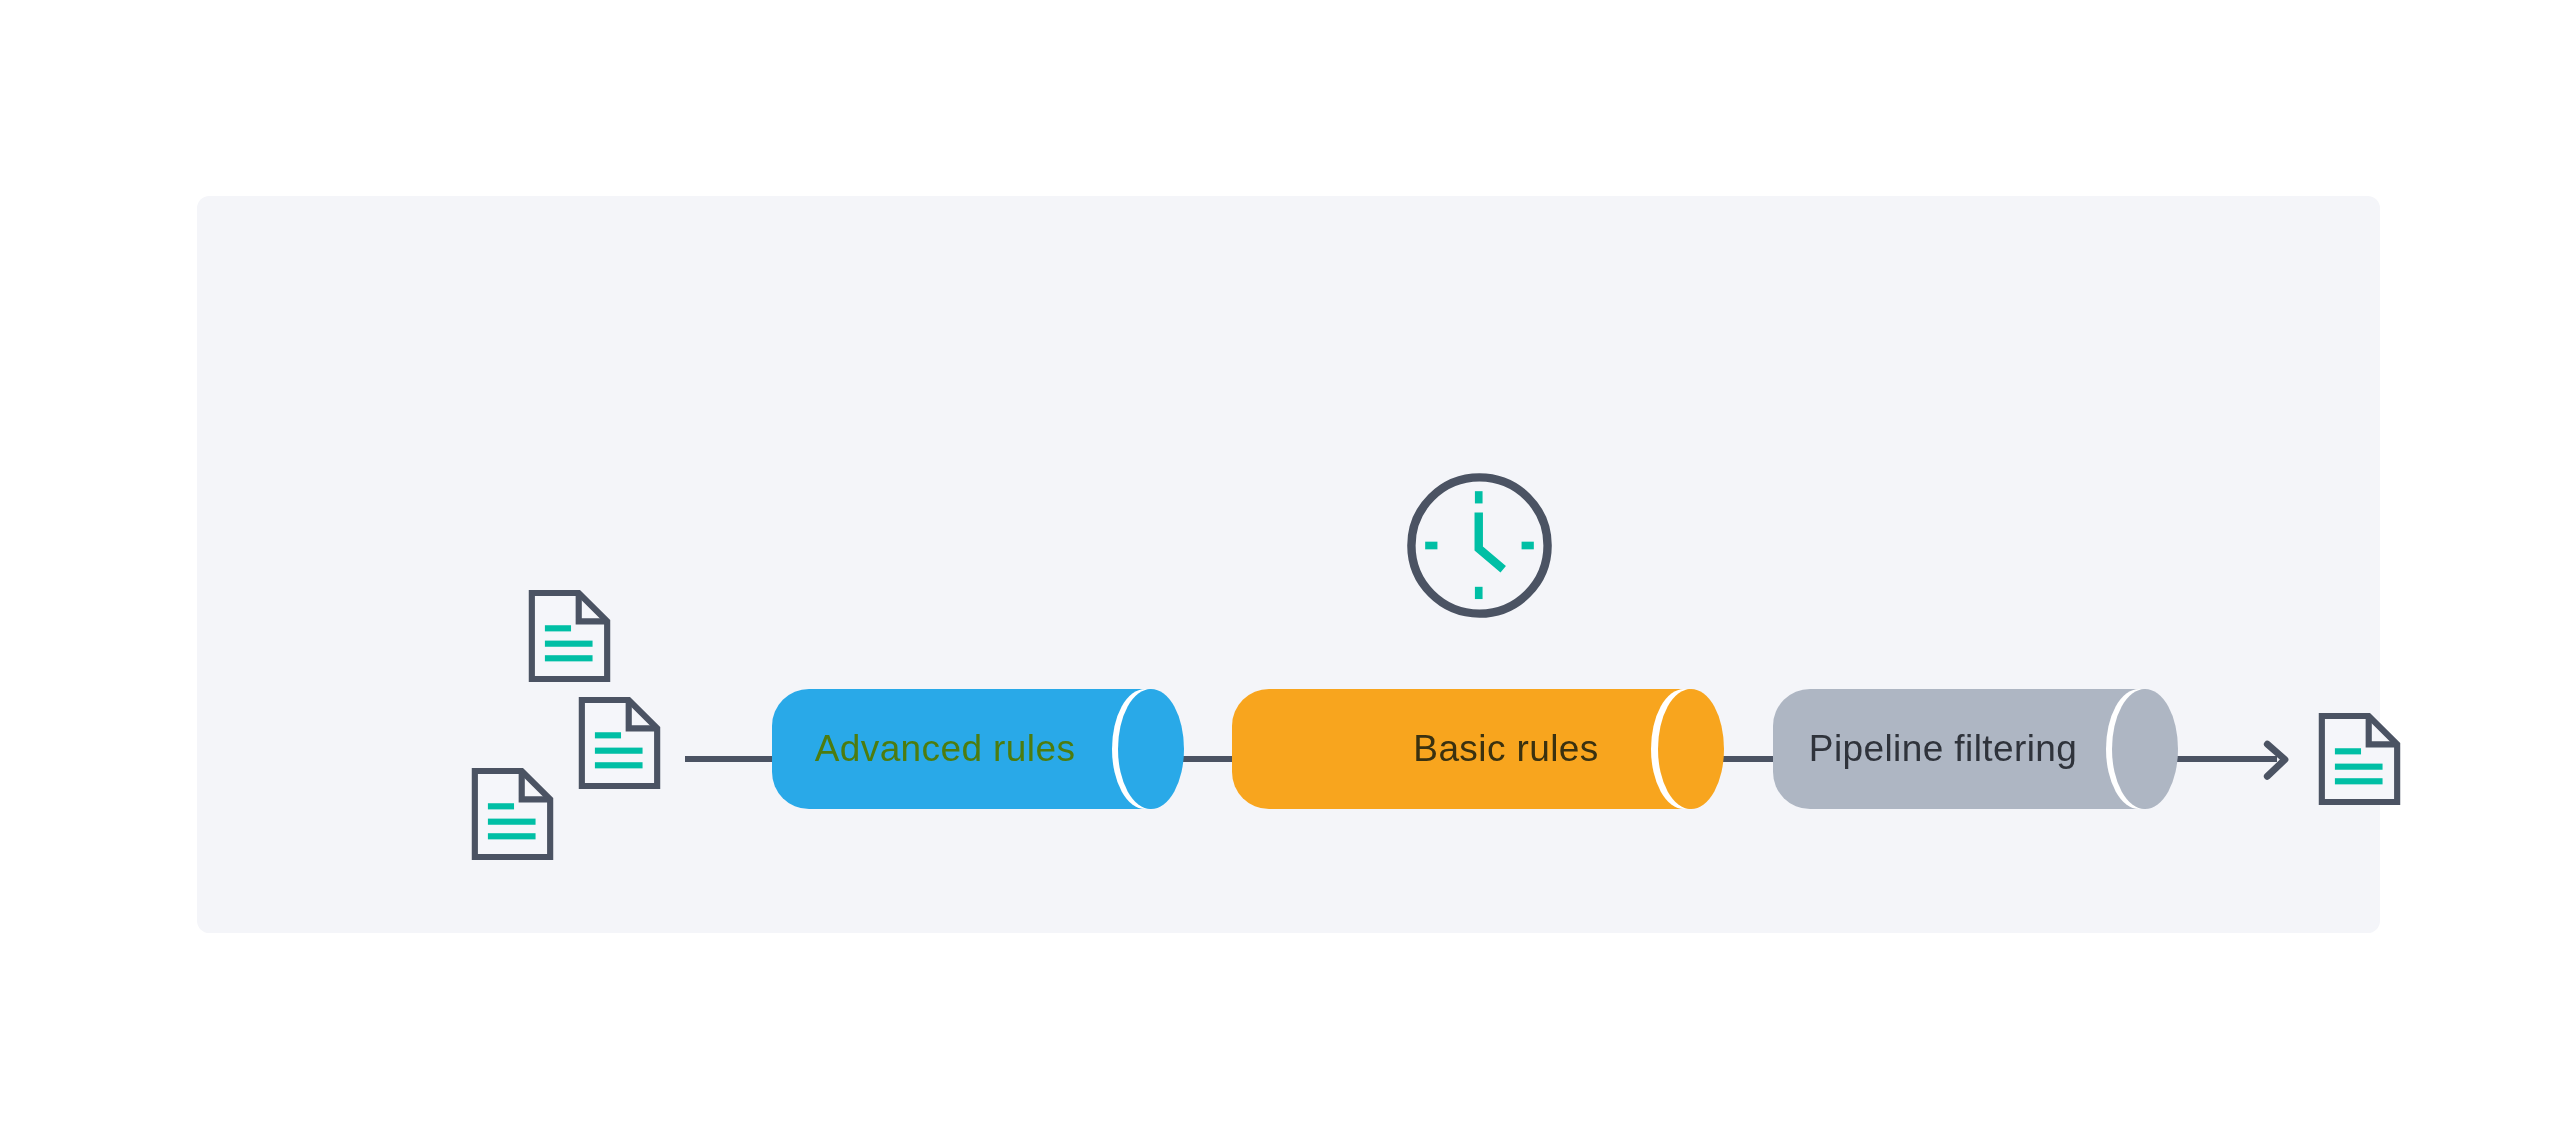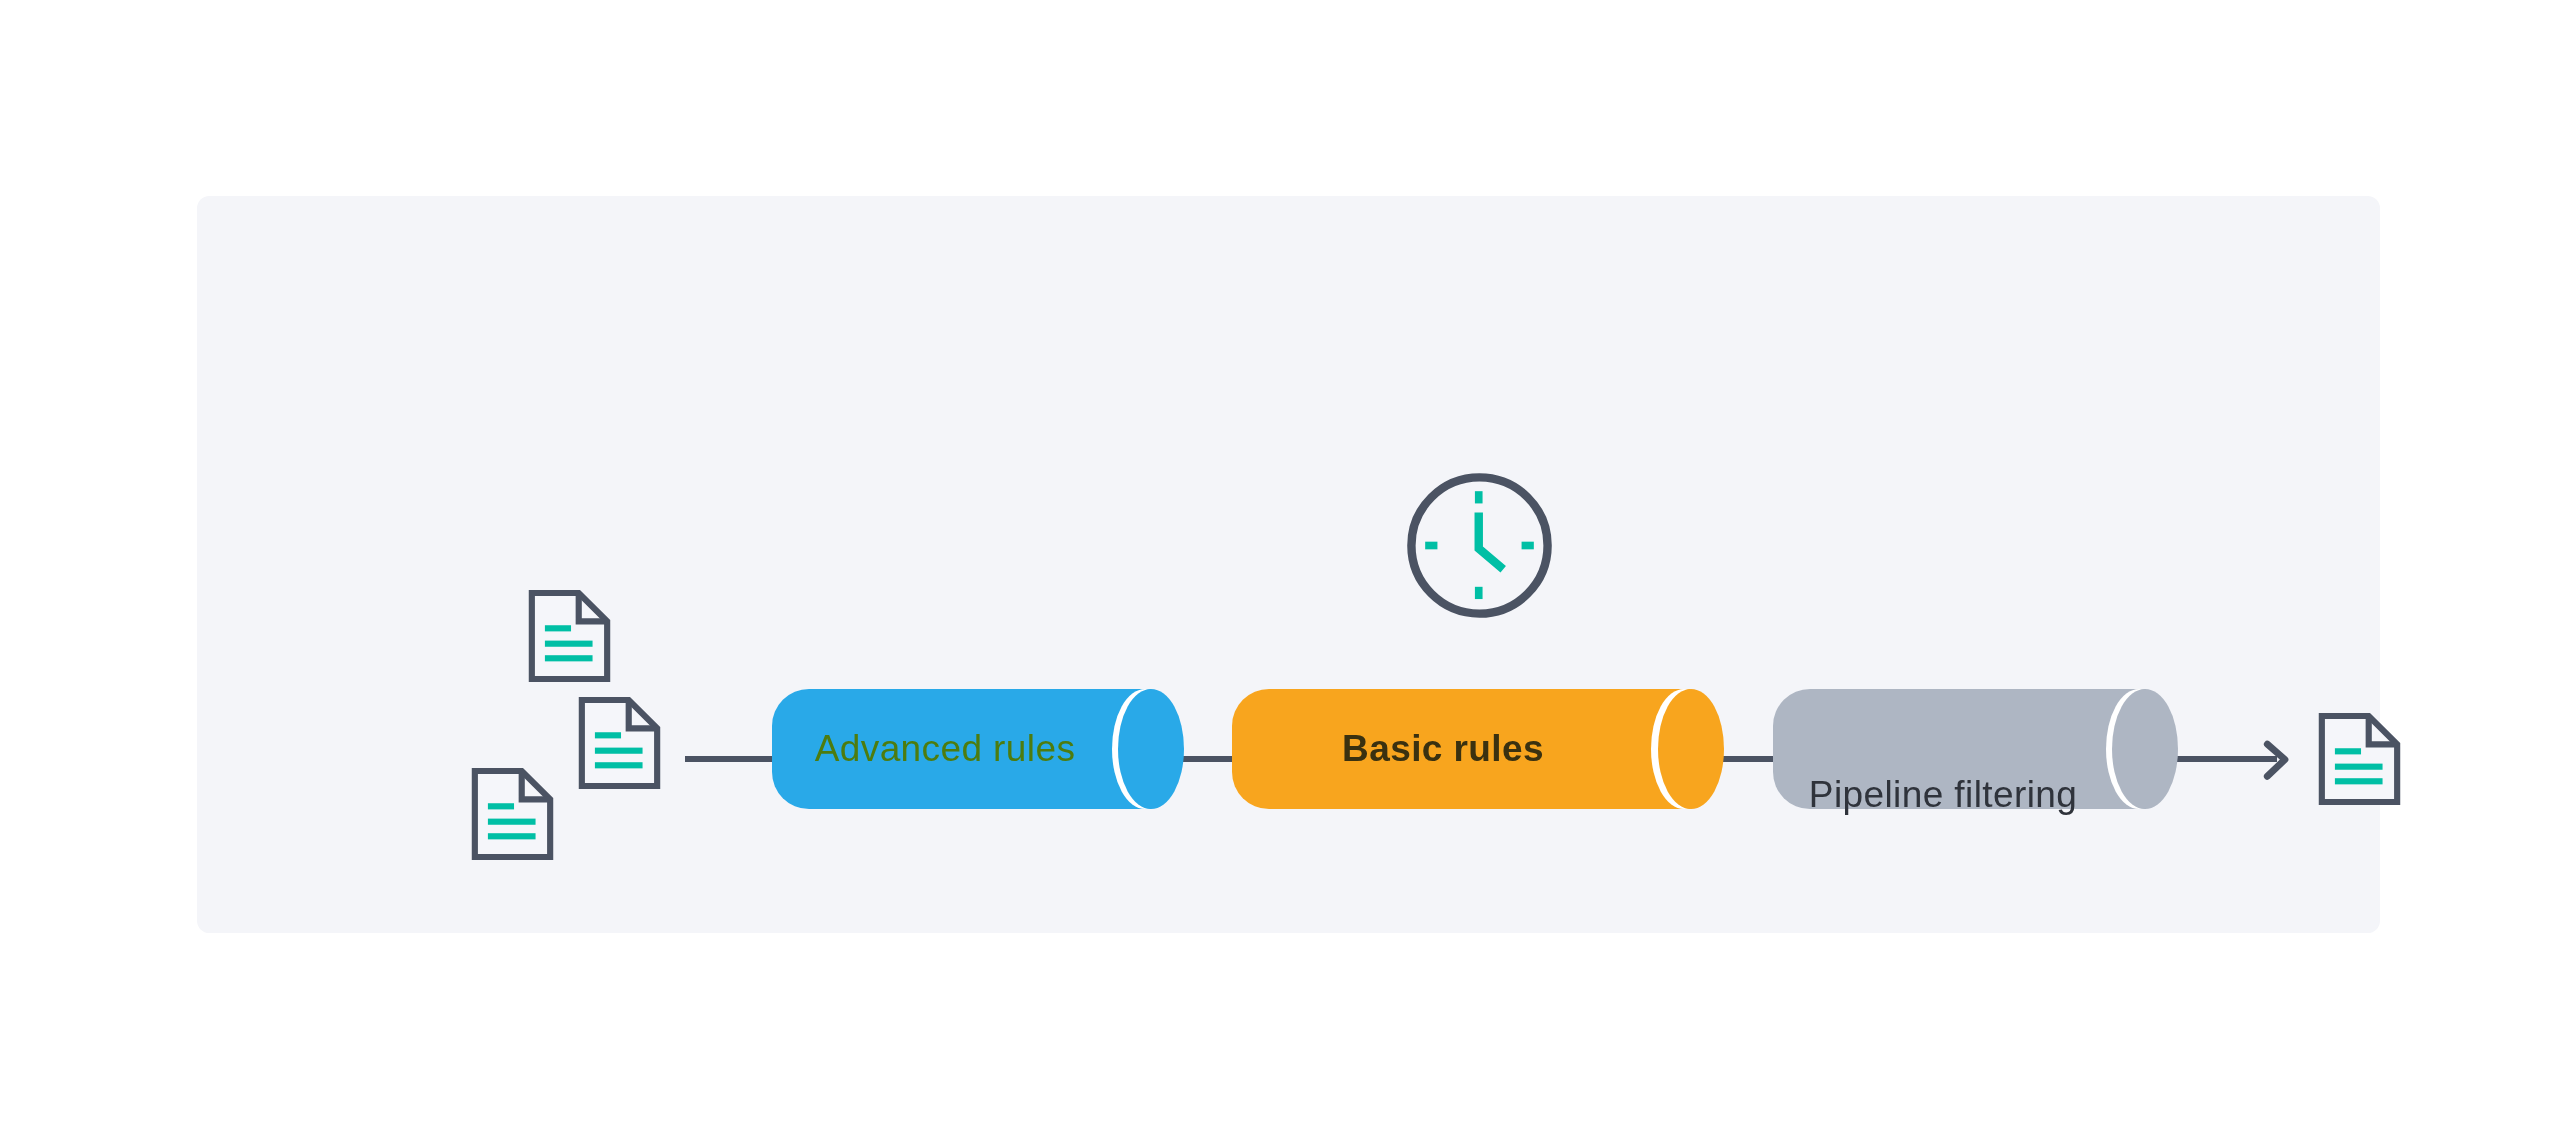--- a/index.html
+++ b/index.html
@@ -86,28 +86,28 @@
     <div class="stage-body" style="left: 575px; width: 379px; background: rgb(41, 169, 232);"></div>
     <div class="cap cap-gap" style="left:915px;"></div>
     <div class="cap" style="left: 921px; background: rgb(41, 169, 232);"></div>
     <div class="stage-label" style="left: 575px; width: 346px; color: #4d7c0f;">Advanced rules</div>
   </div>
 
   <div>
     <div class="stage-body" style="left: 1035px; width: 458px; background: rgb(248, 165, 30);"></div>
     <div class="cap cap-gap" style="left:1454px;"></div>
     <div class="cap" style="left: 1461px; background: rgb(248, 165, 30);"></div>
-    <div class="stage-label" style="left: 1033px; width: 426px; color: rgb(58, 49, 16); font-weight: bold;">Basic rules</div>
+    <div class="stage-label" style="left: 1096px; width: 426px; color: rgb(58, 49, 16);">Basic rules</div>
   </div>
 
   <div>
     <div class="stage-body" style="left: 1576px; width: 373px; background: rgb(174, 182, 195);"></div>
     <div class="cap cap-gap" style="left:1909px;"></div>
     <div class="cap" style="left: 1915px; background: rgb(174, 182, 195);"></div>
-    <div class="stage-label" style="left: 1576px; width: 340px; color: rgb(47, 51, 59); margin-top: 46px;">Pipeline filtering</div>
+    <div class="stage-label" style="left: 1576px; width: 340px; color: rgb(47, 51, 59);">Pipeline filtering</div>
   </div>
 
   <svg class="abs" style="left:2061px;top:539px" width="37" height="49" viewBox="0 0 48 64">
     <polyline class="arrow-head" points="12,12 35,32 12,54"></polyline>
   </svg>
 
   <svg class="abs" style="left:2121px;top:516px" width="83" height="94" viewBox="0 0 108 122">
     <use href="#doc-glyph"></use>
   </svg>
 

